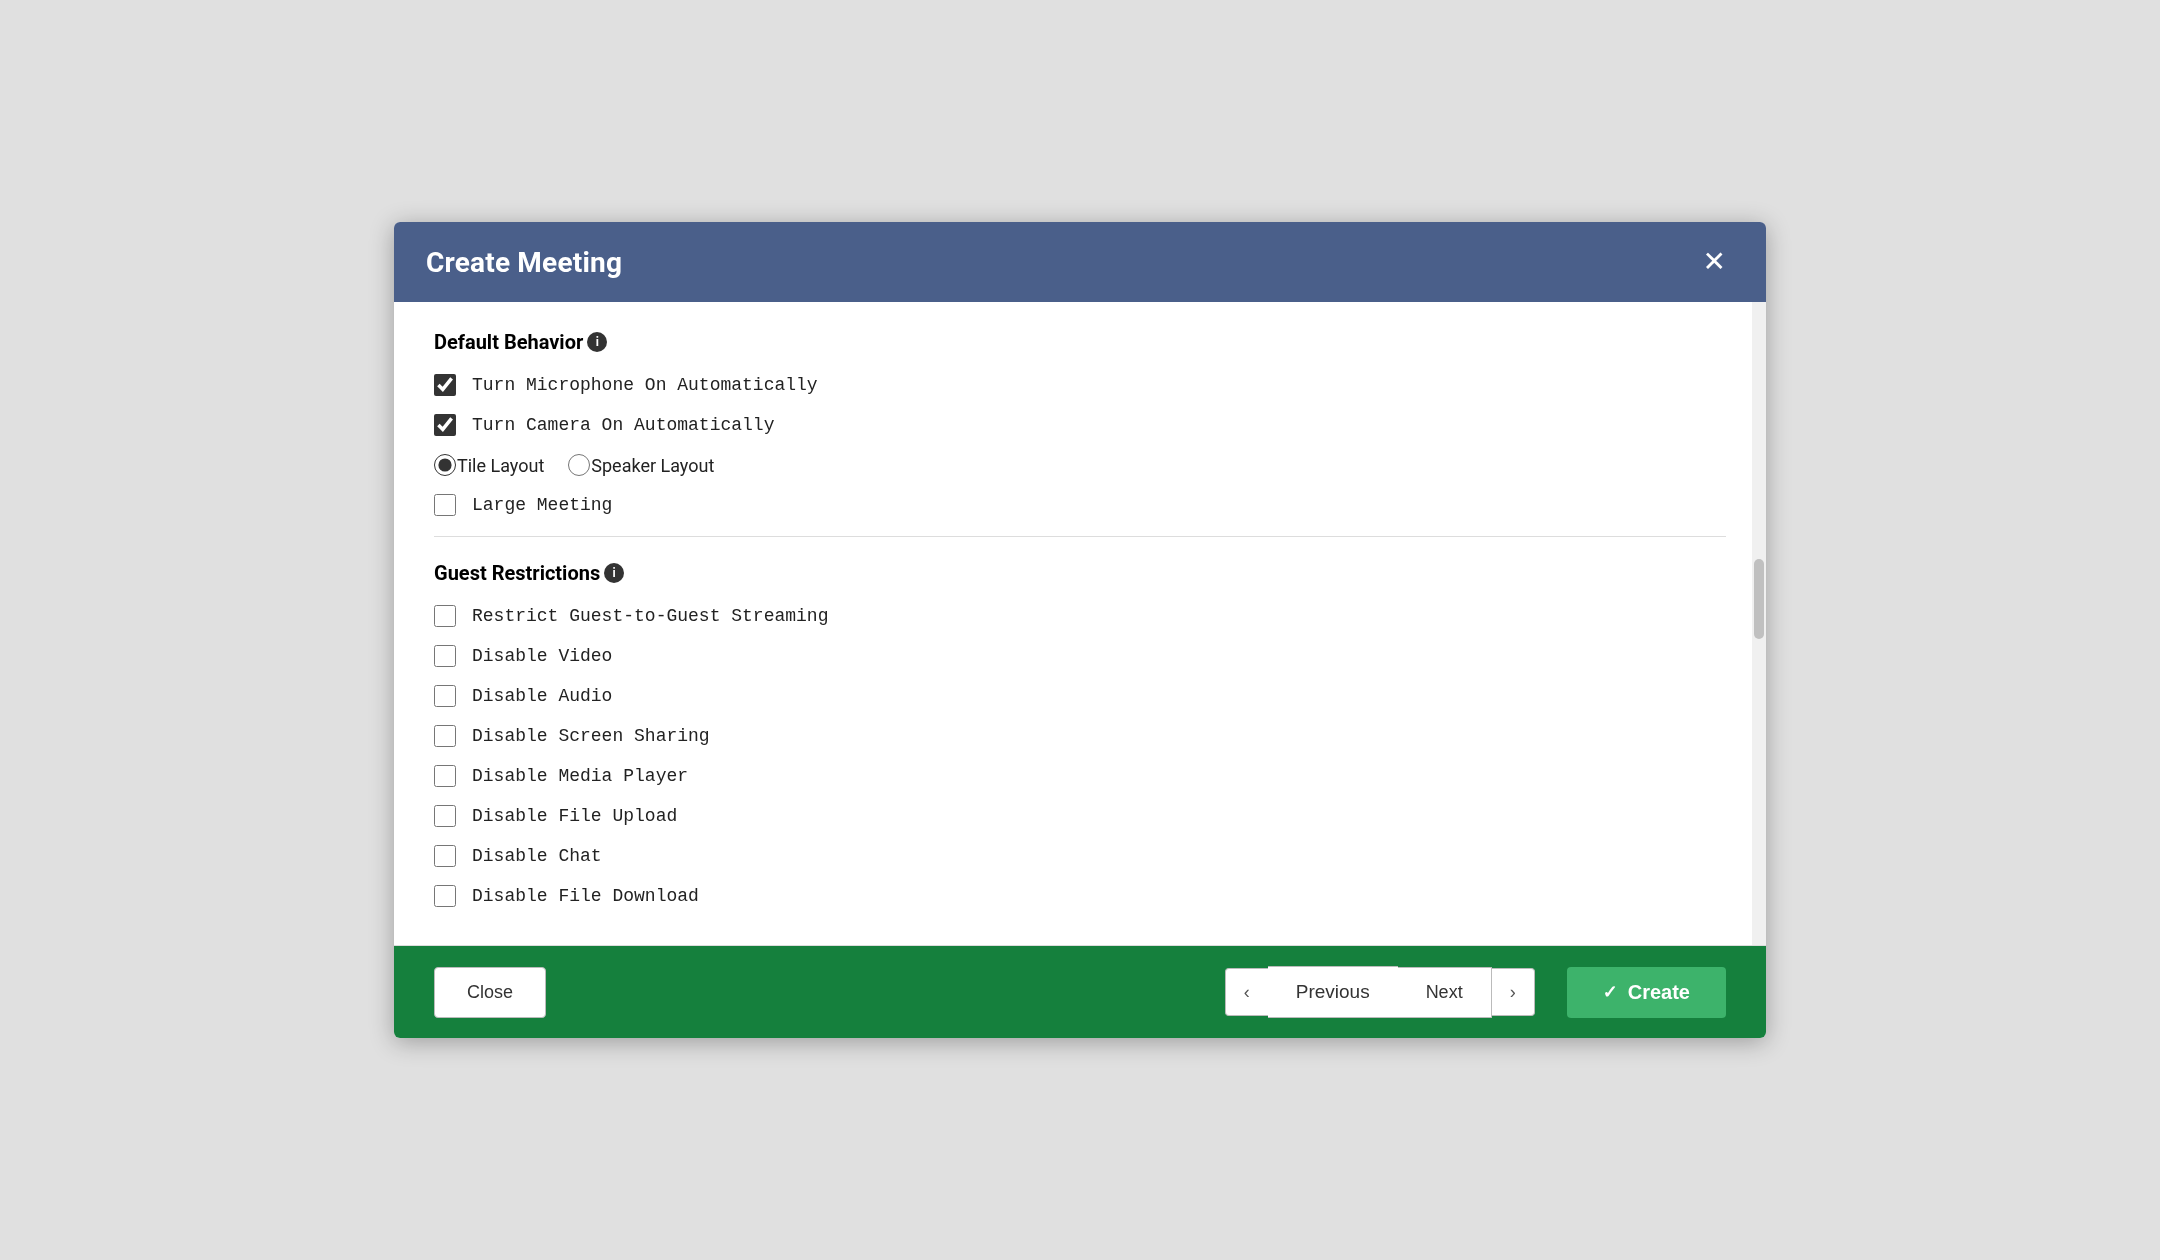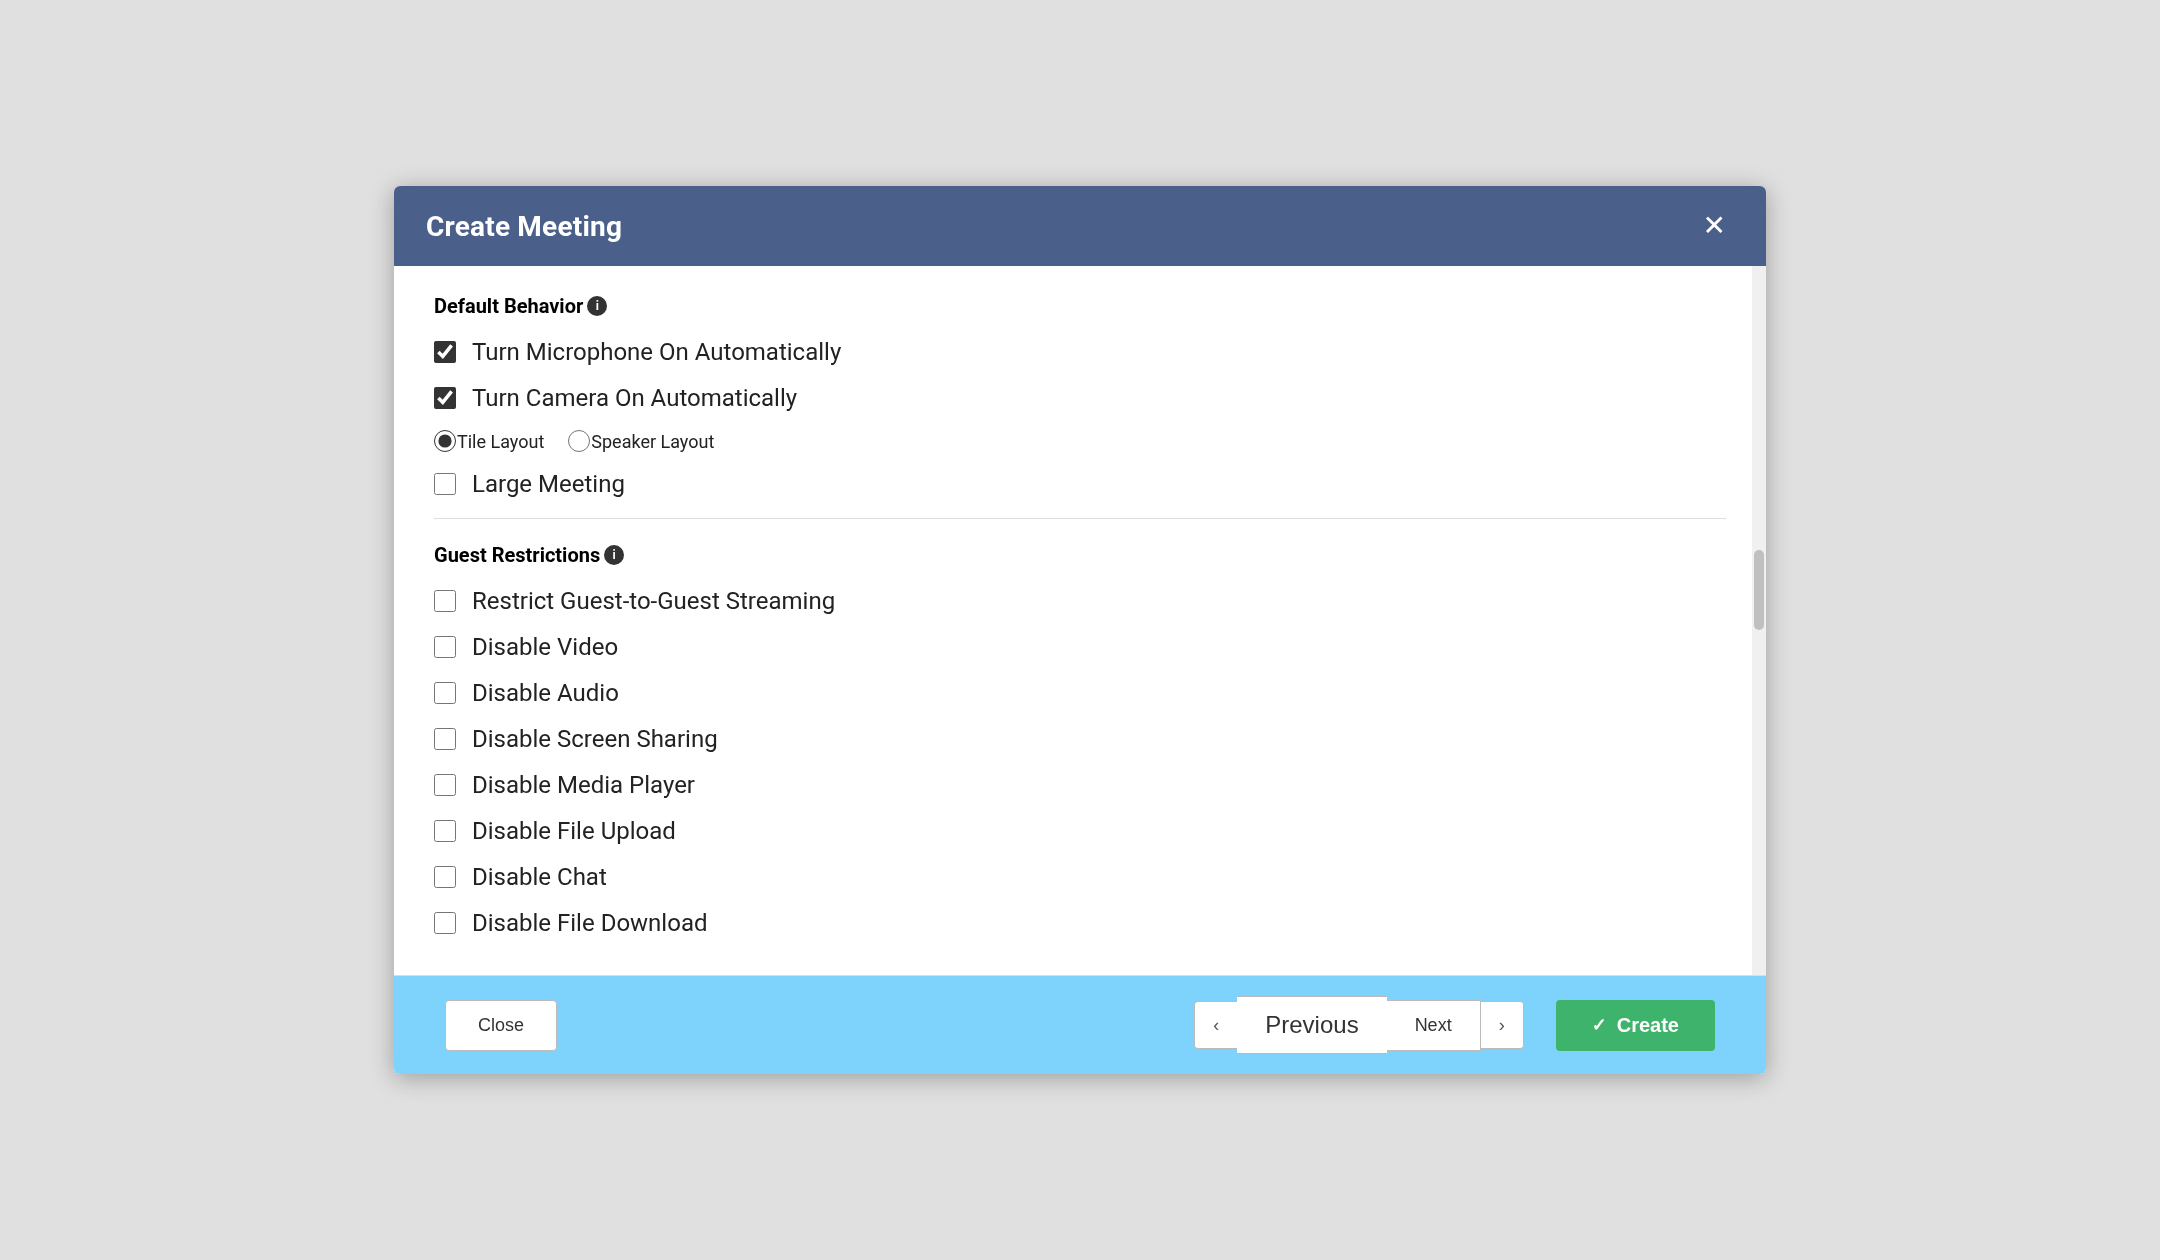--- a/index.html
+++ b/index.html
@@ -76,23 +76,24 @@
       margin-bottom: 18px;
     }
     .checkbox-row input[type="checkbox"] {
       width: 22px;
       height: 22px;
       cursor: pointer;
       accent-color: #333;
       flex-shrink: 0;
     }
     .checkbox-row label {
-      font-size: 24px;
+      font-size: 18px;
       color: #222;
       cursor: pointer;
+      font-family: Liberation Mono, monospace;
     }
     .radio-row {
       display: flex;
       align-items: center;
       gap: 24px;
       margin-bottom: 18px;
     }
     .radio-option {
       display: flex;
       align-items: center;
@@ -111,23 +112,23 @@
     }
     .divider {
       border: none;
       border-top: 1px solid #ddd;
       margin: 20px 0 24px 0;
     }
     .scrollable-area {
       
     }
     .modal-footer {
-      background: #7dd3fc;
+      background: #15803d;
       border-top: 1px solid #ddd;
-      padding: 20px 51px;
+      padding: 20px 40px;
       display: flex;
       align-items: center;
       justify-content: space-between;
     }
     .close-btn {
       background: #fff;
       border: 1px solid #bbb;
       color: #333;
       font-size: 18px;
       padding: 14px 32px;
@@ -153,21 +154,21 @@
       border-right: none;
     }
     .nav-arrow-btn:last-child {
       border-radius: 0 4px 4px 0;
       border-left: none;
     }
     .prev-btn {
       background: #fff;
       border: 1px solid #bbb;
       color: #333;
-      font-size: 24px;
+      font-size: 19px;
       padding: 14px 28px;
       cursor: pointer;
       border-left: none;
       border-right: none;
     }
     .next-btn {
       background: #fff;
       border: 1px solid #bbb;
       color: #333;
       font-size: 18px;

